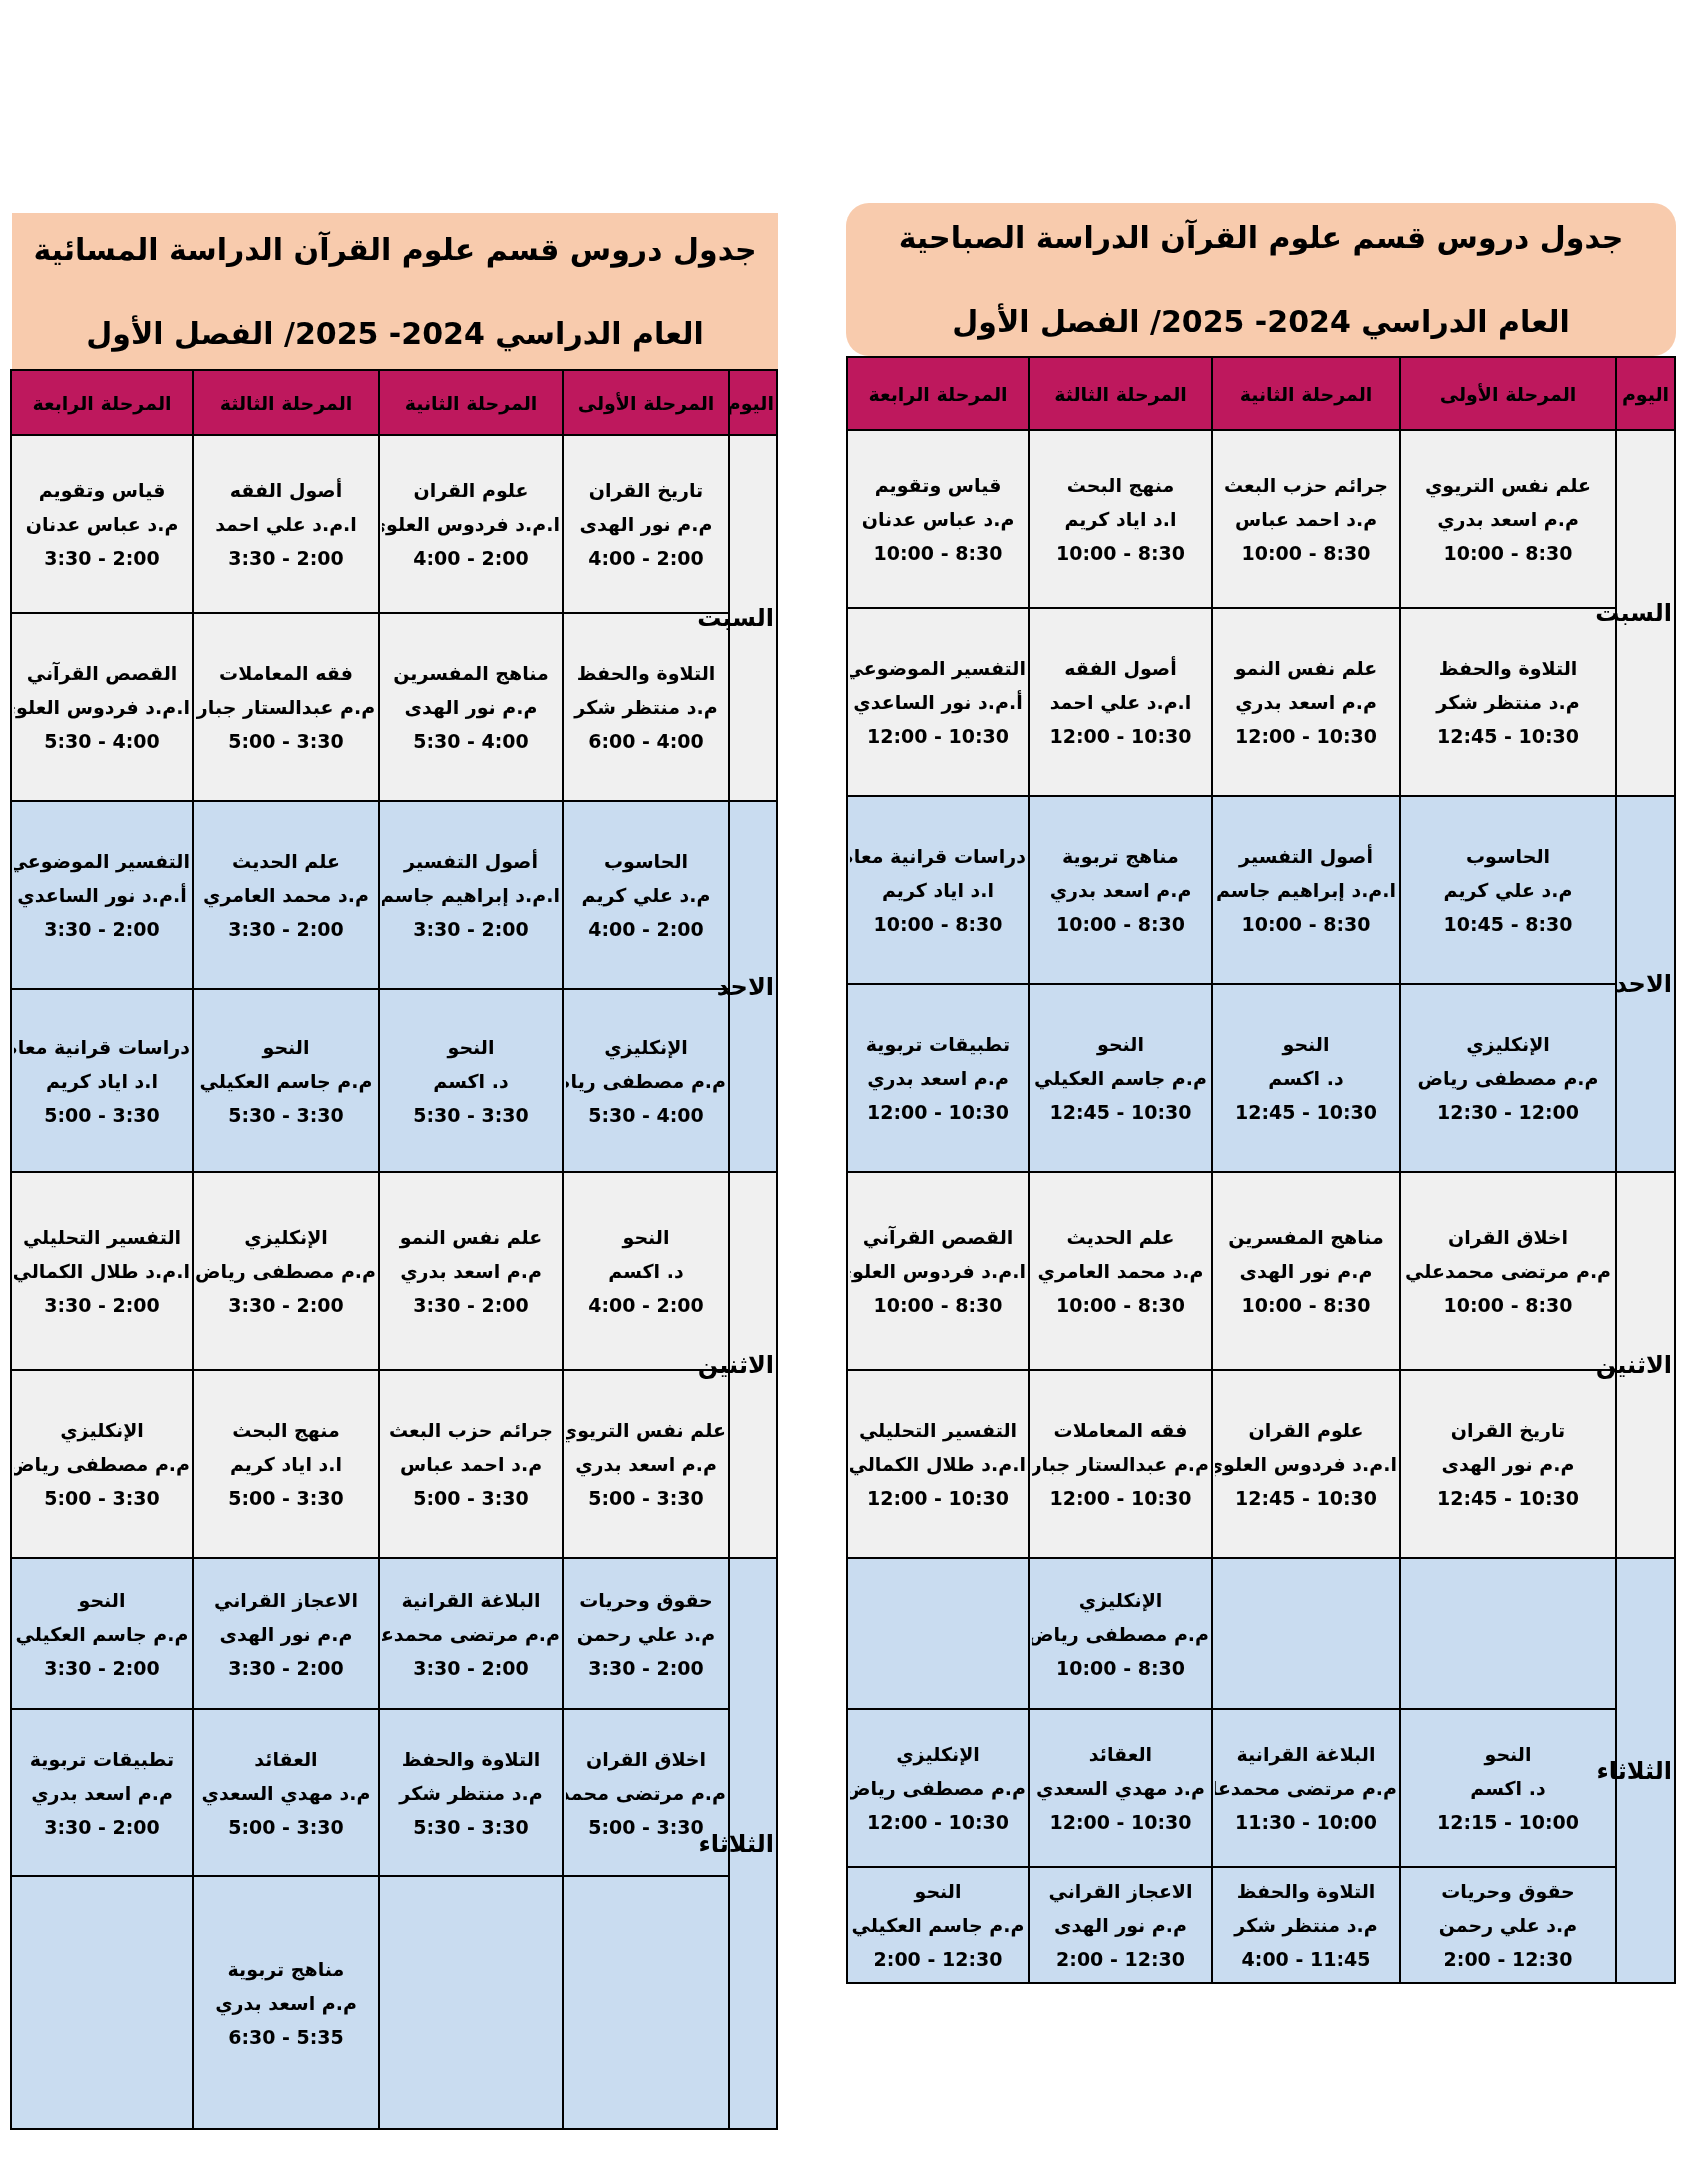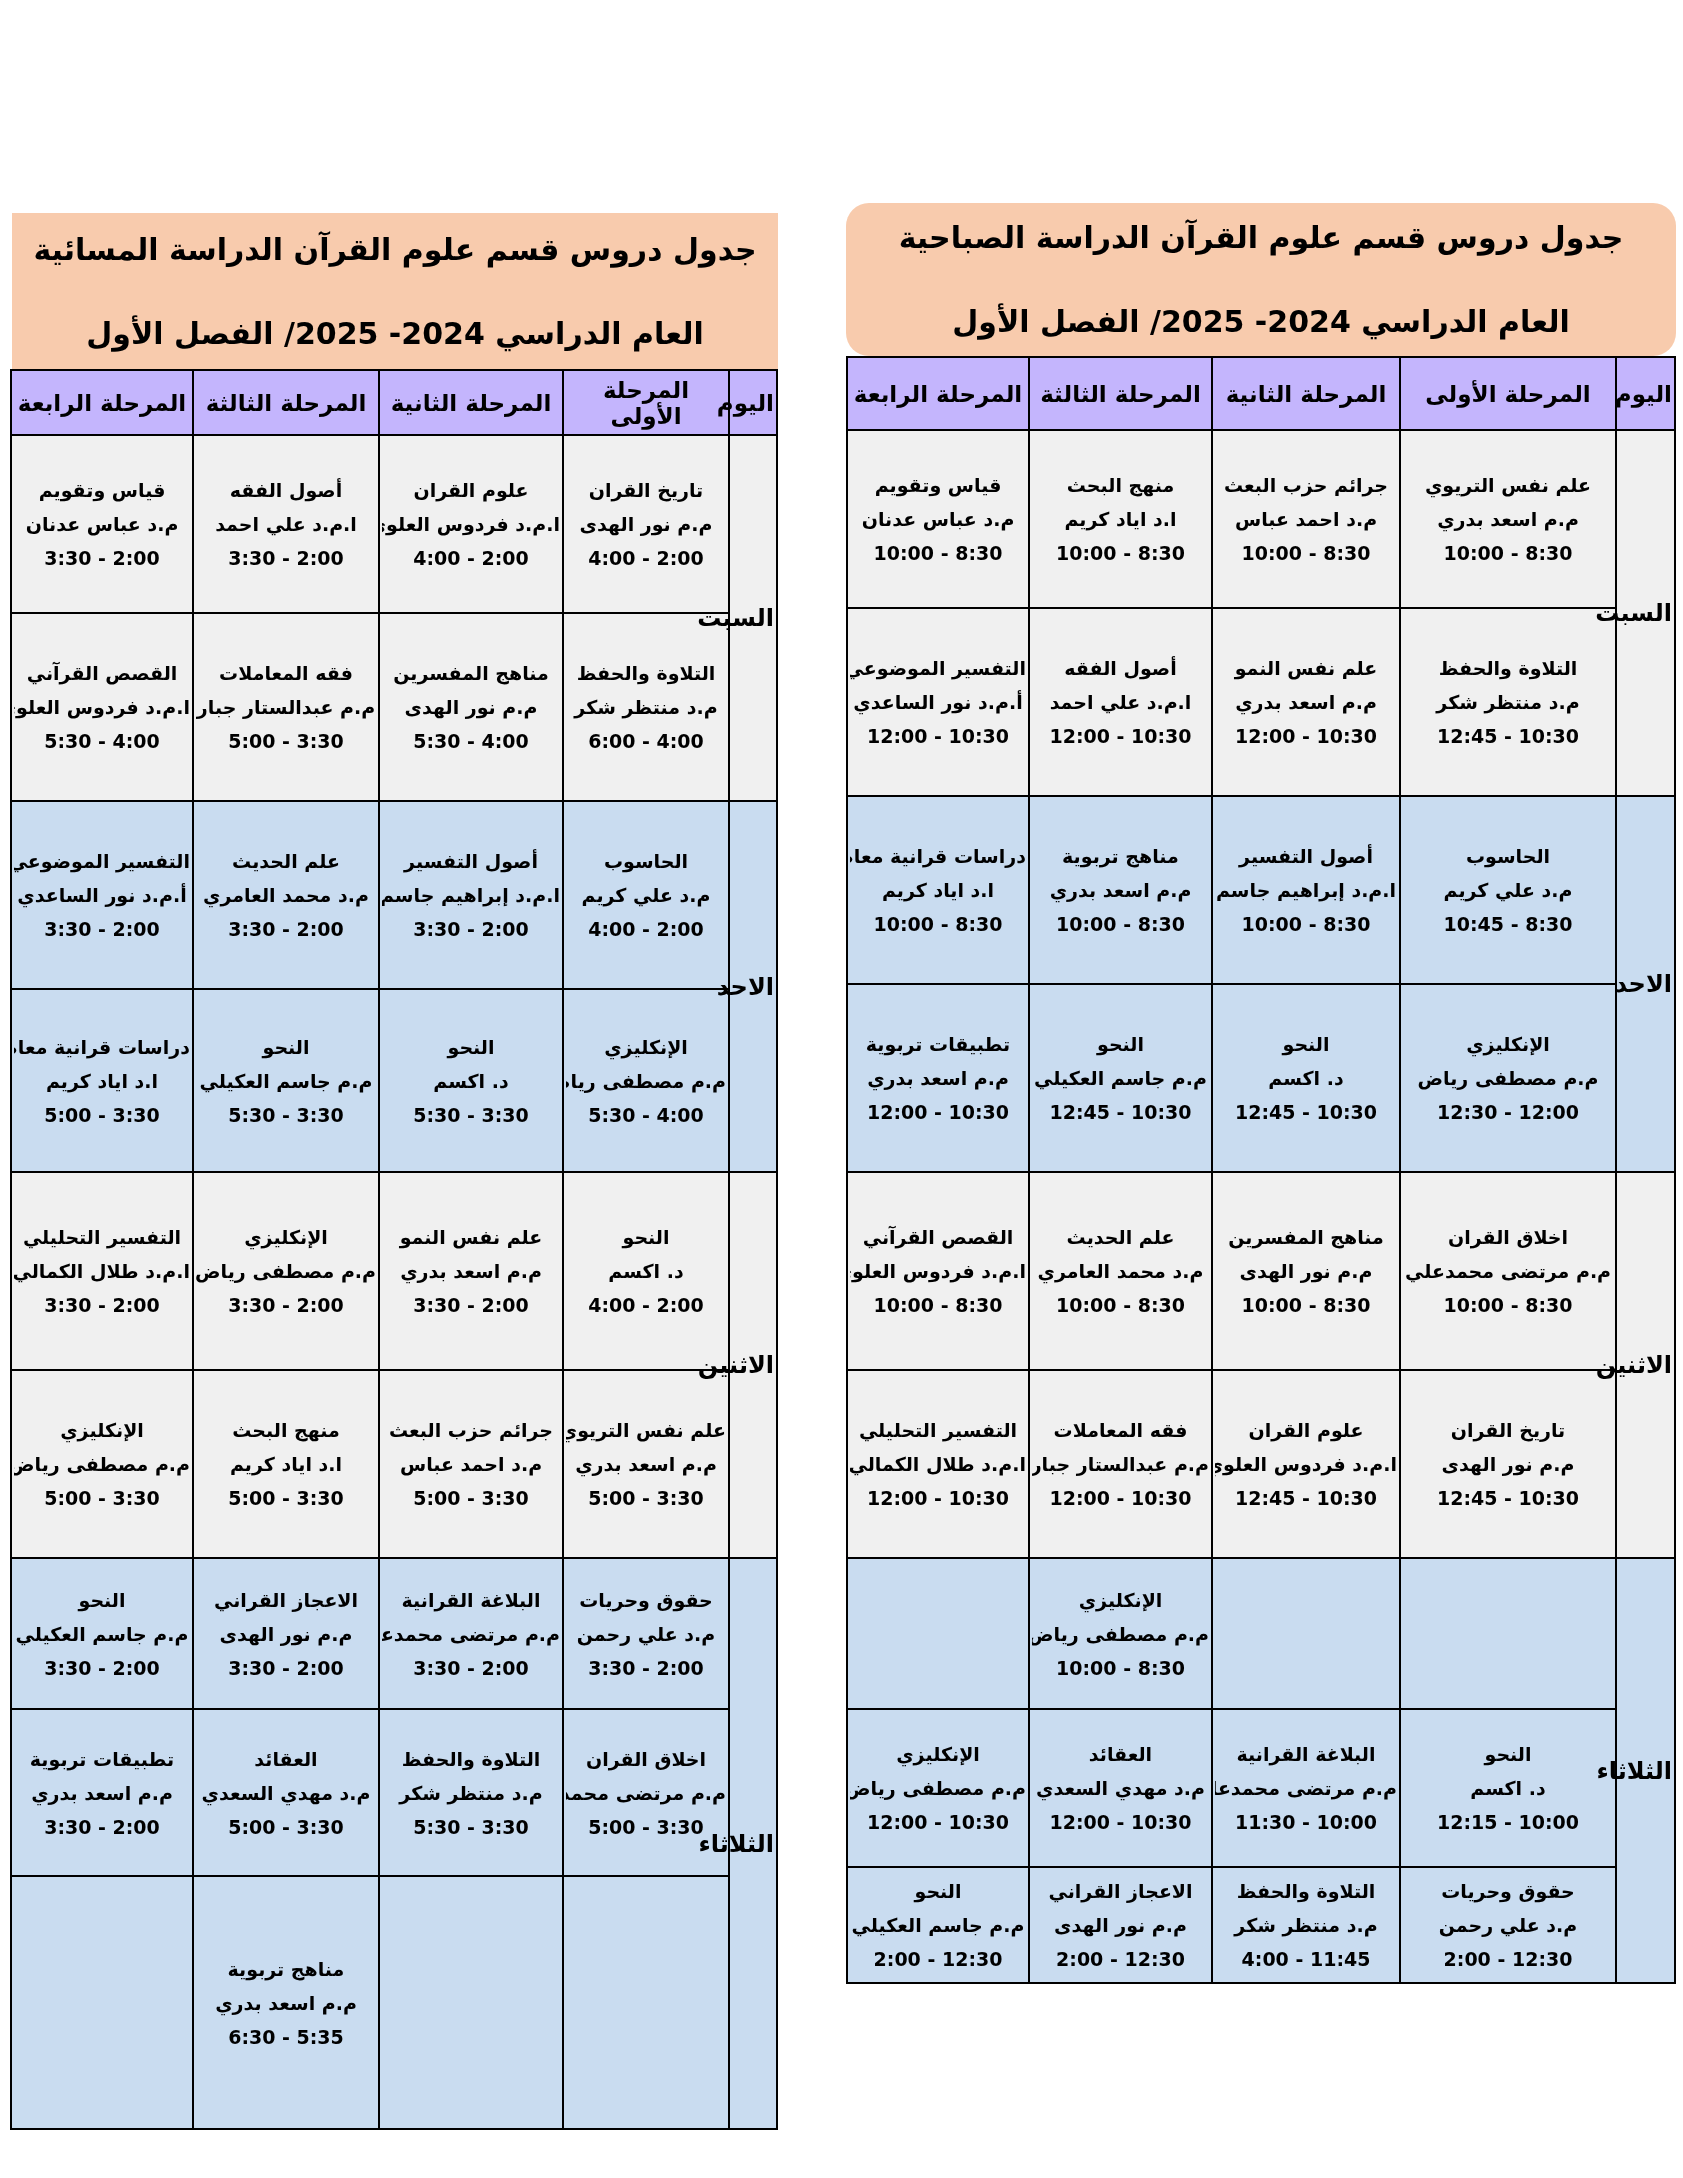--- a/index.html
+++ b/index.html
@@ -21,21 +21,21 @@
     text-align:center;
   }
   .title-line { font-weight:bold; font-size:30px; line-height:1.1; white-space:nowrap; }
   table { border-collapse:collapse; width:100%; table-layout:fixed; }
   th, td {
     border:2px solid #000;
     text-align:center; vertical-align:middle;
     padding:2px;
     font-weight:bold;
   }
-  th { background:#c4b5fd; font-size:23px; }
+  th { background:#be185d; font-size:19px; }
   td.tone-gray { background:#F0F0F0;margin-left:48px; }
   td.tone-blue { background:#C9DCF0; }
   .cell-line { font-size:19px; line-height:34px; white-space:nowrap; overflow:hidden; }
   .cell-time { direction:ltr; unicode-bidi:isolate; }
   .day-cell { font-size:24px; }
 </style>
 </head>
 <body>
 
 <div class="page">

